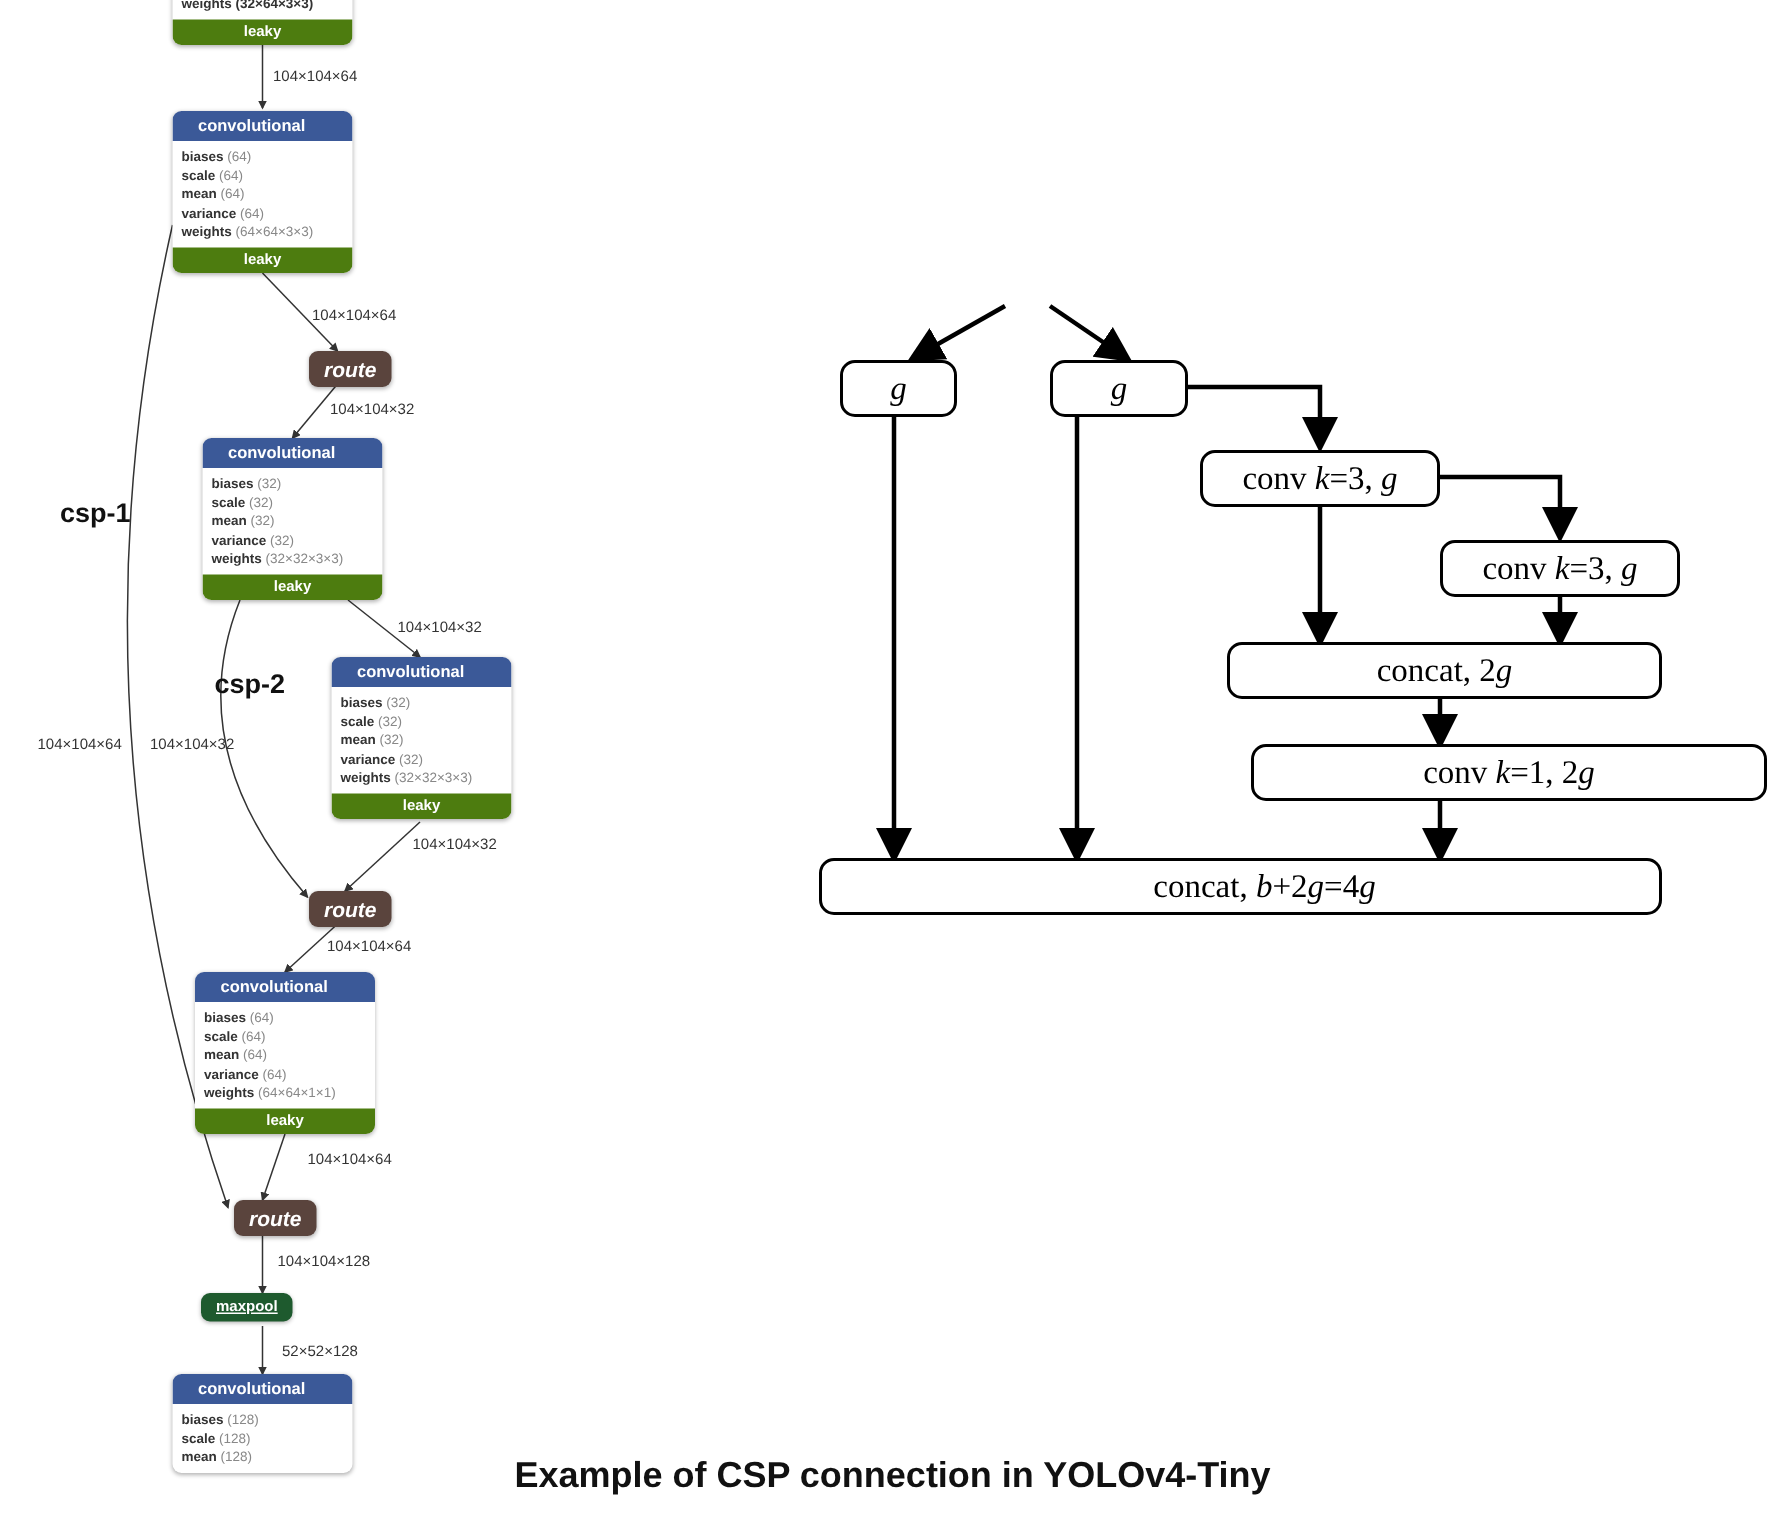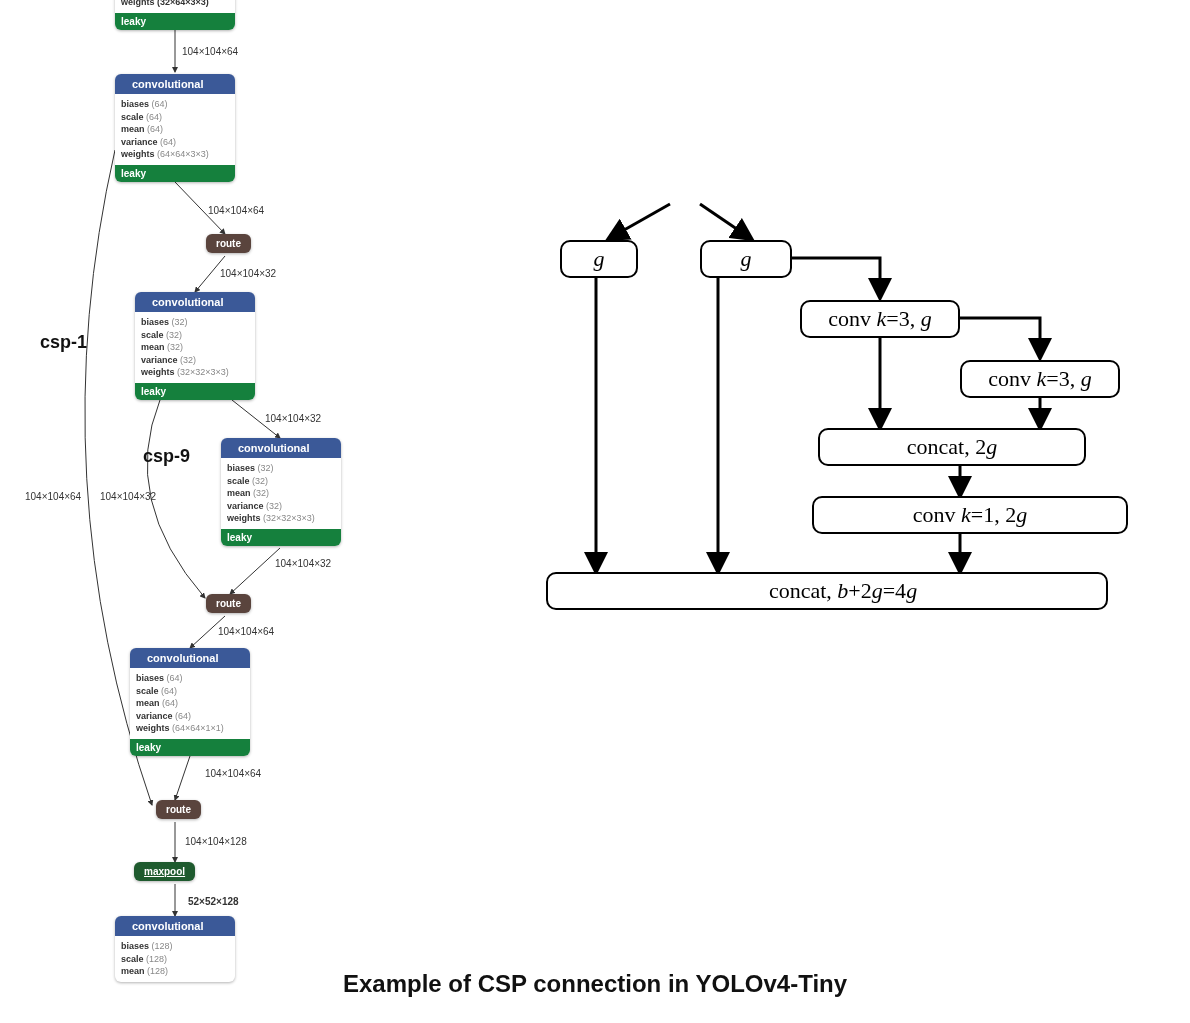--- a/index.html
+++ b/index.html
@@ -35,35 +35,37 @@
   }
   .conv-body {
     padding: 4px 6px;
     font-size: 9px;
     color: #444;
     line-height: 1.4;
   }
   .conv-body .param-label { color: #333; font-weight: bold; }
   .conv-body .param-val { color: #888; }
   .conv-footer {
-    background: #15803d;
+    background: #4d7c0f;
     color: #fff;
     font-size: 10px;
     font-weight: bold;
     padding: 3px 6px;
+    text-align: center;
   }
   .route-block {
     position: absolute;
     background: #5a443d;
     color: #fff;
-    font-size: 10px;
+    font-size: 14px;
     font-weight: bold;
     padding: 4px 10px;
     border-radius: 6px;
     box-shadow: 0 1px 3px rgba(0,0,0,0.3);
+    font-style: italic;
   }
   .maxpool-block {
     position: absolute;
     background: #1e5a2e;
     color: #fff;
     font-size: 10px;
     font-weight: bold;
     padding: 4px 10px;
     border-radius: 6px;
     box-shadow: 0 1px 3px rgba(0,0,0,0.3);
@@ -211,36 +213,36 @@
       <div><span class="param-label">weights</span> <span class="param-val">(64×64×1×1)</span></div>
     </div>
     <div class="conv-footer">leaky</div>
   </div>
   <div class="edge-label" style="left:205px;top:768px;">104×104×64</div>
 
   <div class="route-block" style="left:156px;top:800px;">route</div>
   <div class="edge-label" style="left:185px;top:836px;">104×104×128</div>
 
   <div class="maxpool-block" style="left:134px;top:862px;text-decoration:underline;">maxpool</div>
-  <div class="edge-label" style="left:188px;top:896px;font-weight:bold;">52×52×128</div>
+  <div class="edge-label" style="left:188px;top:896px;">52×52×128</div>
 
   <div class="conv-block" style="left:115px;top:916px;width:120px;">
     <div class="conv-header">convolutional</div>
     <div class="conv-body">
       <div><span class="param-label">biases</span> <span class="param-val">(128)</span></div>
       <div><span class="param-label">scale</span> <span class="param-val">(128)</span></div>
       <div><span class="param-label">mean</span> <span class="param-val">(128)</span></div>
     </div>
   </div>
 
   <div class="edge-label" style="left:25px;top:491px;">104×104×64</div>
   <div class="edge-label" style="left:100px;top:491px;">104×104×32</div>
 
   <div class="csp-label" style="left:12px;top:332px;">csp-1</div>
-  <div class="csp-label" style="left:115px;top:446px;">csp-9</div>
+  <div class="csp-label" style="left:115px;top:446px;">csp-2</div>
 
 </div>
 
 <div class="right-panel">
   <svg class="right-svg">
     <defs>
       <marker id="arr2" markerWidth="8" markerHeight="8" refX="6" refY="4" orient="auto">
         <path d="M0,0 L8,4 L0,8 Z" fill="#000"></path>
       </marker>
     </defs>
@@ -266,24 +268,24 @@
   </svg>
 
   <div class="right-box" style="left:20px;top:80px;width:78px;"><span class="it">g</span></div>
   <div class="right-box" style="left:160px;top:80px;width:92px;"><span class="it">g</span></div>
   <div class="right-box" style="left:260px;top:140px;width:160px;">
     <span>conv <span class="it">k</span>=3, <span class="it">g</span></span>
   </div>
   <div class="right-box" style="left:420px;top:200px;width:160px;">
     <span>conv <span class="it">k</span>=3, <span class="it">g</span></span>
   </div>
-  <div class="right-box" style="left:278px;top:268px;width:268px;">
+  <div class="right-box" style="left:278px;top:268px;width:290px;">
     <span>concat, 2<span class="it">g</span></span>
   </div>
-  <div class="right-box" style="left:272px;top:336px;width:316px;">
+  <div class="right-box" style="left:294px;top:336px;width:344px;">
     <span>conv <span class="it">k</span>=1, 2<span class="it">g</span></span>
   </div>
   <div class="right-box" style="left:6px;top:412px;width:562px;padding-left:40px;">
     <span>concat, <span class="it">b</span>+2<span class="it">g</span>=4<span class="it">g</span></span>
   </div>
 </div>
 
 <div class="caption">Example of CSP connection in YOLOv4-Tiny</div>
 
 </body></html>

